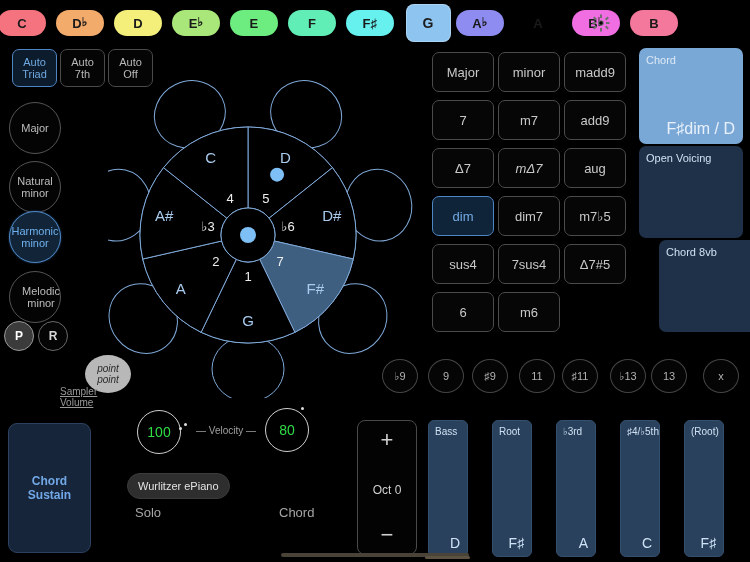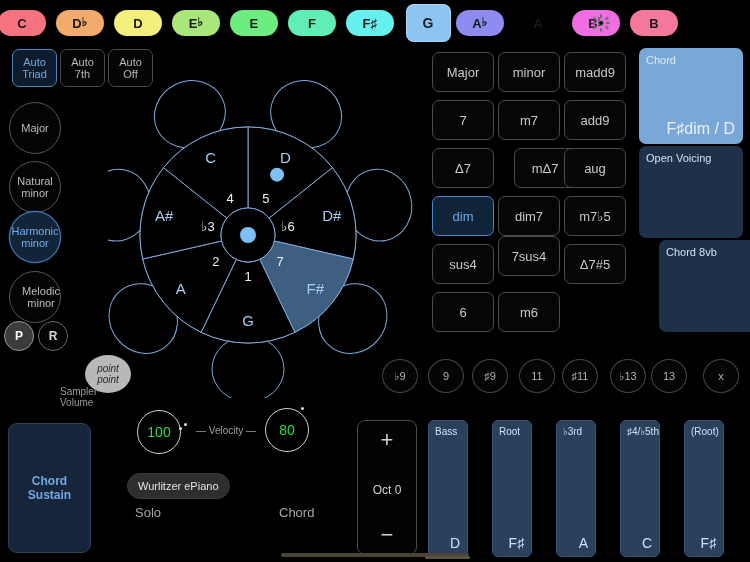--- a/index.html
+++ b/index.html
@@ -257,21 +257,21 @@
       <div class="prbtn" style="left:38px;top:321px;">
         <span>R</span>
       </div>
     </div>
 
   <div id="pedalpoint" style="left:85px; top:355px;">
     <span><span>point</span><br>
     <span>point</span></span>
   </div>
 
-  <div class="vlabel" style="left:60px; top:386px;">
+  <div class="vlabel" style="left:60px; top:386px;text-decoration:underline;">
     <span>Sampler</span><br>
     <span>Volume</span>
   </div>
 
   <div id="sustain">
     <span><span>Chord</span><br>
     <span>Sustain</span></span>
   </div>
 
   <svg id="wheel" viewBox="0 0 320 350">
@@ -332,39 +332,39 @@
       </div>
       <div class="ctbtn" style="left:498px;top:100px;">
         <span>m7</span>
       </div>
       <div class="ctbtn" style="left:564px;top:100px;">
         <span>add9</span>
       </div>
       <div class="ctbtn" style="left:432px;top:148px;">
         <span>Δ7</span>
       </div>
-      <div class="ctbtn" style="left:514px;top:148px;">
+      <div class="ctbtn" style="left:498px;top:148px;font-style:italic;">
         <span>mΔ7</span>
       </div>
       <div class="ctbtn" style="left:564px;top:148px;">
         <span>aug</span>
       </div>
       <div class="ctbtn on" style="left:432px;top:196px;">
         <span>dim</span>
       </div>
       <div class="ctbtn" style="left:498px;top:196px;">
         <span>dim7</span>
       </div>
       <div class="ctbtn" style="left:564px;top:196px;">
         <span>m7♭5</span>
       </div>
       <div class="ctbtn" style="left:432px;top:244px;">
         <span>sus4</span>
       </div>
-      <div class="ctbtn" style="left:498px;top:236px;">
+      <div class="ctbtn" style="left:498px;top:244px;">
         <span>7sus4</span>
       </div>
       <div class="ctbtn" style="left:564px;top:244px;">
         <span>Δ7#5</span>
       </div>
       <div class="ctbtn" style="left:432px;top:292px;">
         <span>6</span>
       </div>
       <div class="ctbtn" style="left:498px;top:292px;">
         <span>m6</span>

